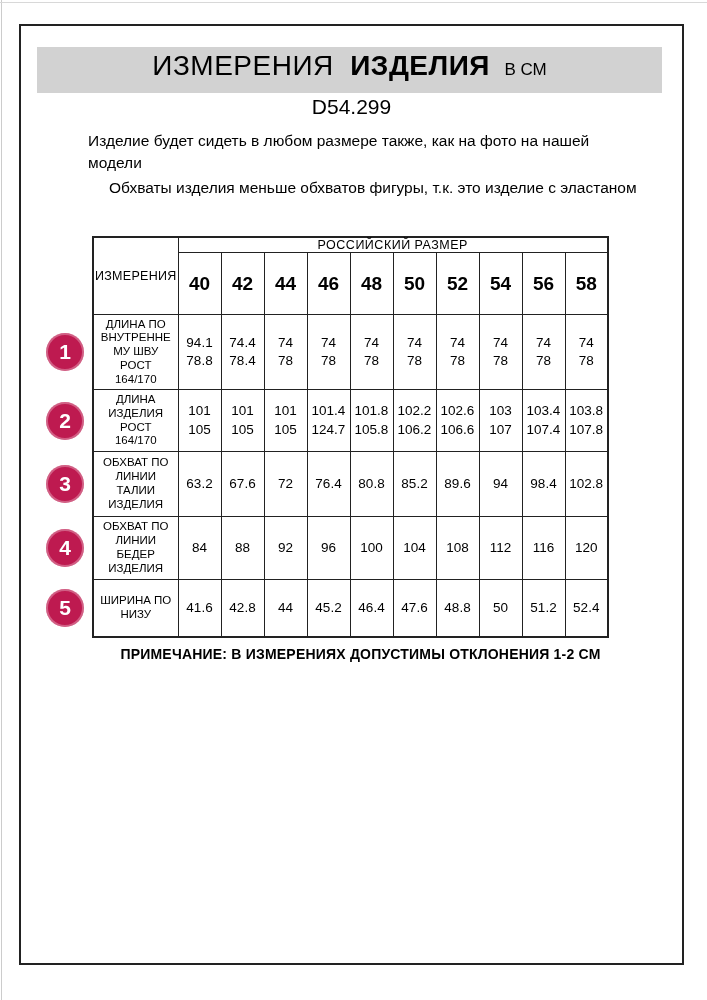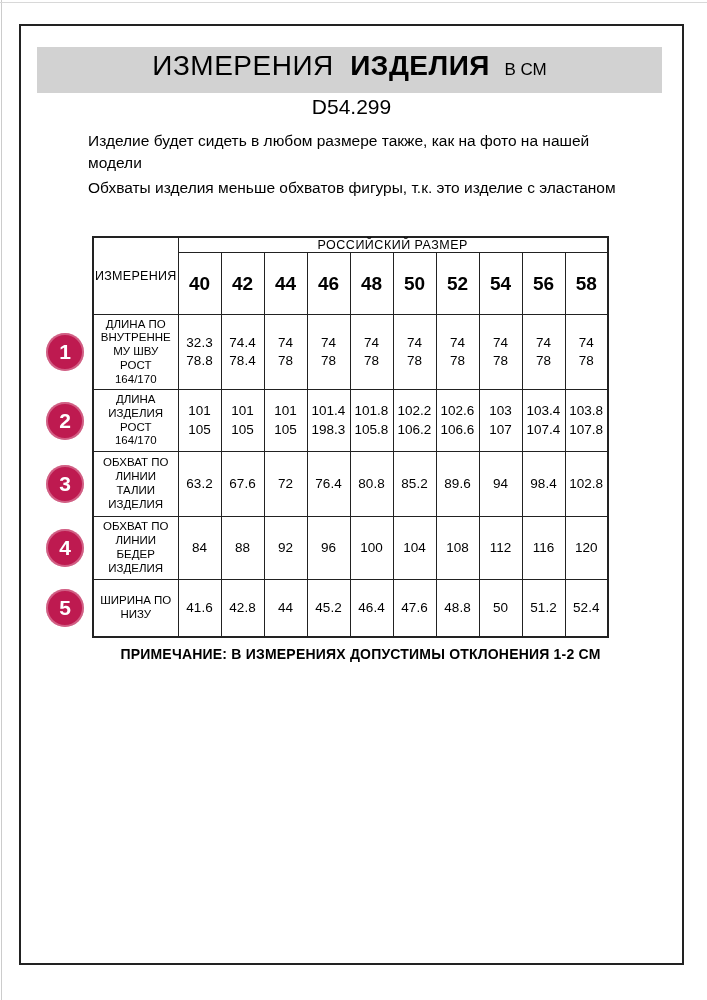--- a/index.html
+++ b/index.html
@@ -18,21 +18,21 @@
   #title-band{
     position:absolute;left:37px;top:47px;width:625px;height:46px;background:var(--band);
     text-align:center;line-height:38px;white-space:nowrap;
   }
   .title-main{font-size:28px;letter-spacing:0.5px;}
   .title-bold{font-size:28px;font-weight:bold;letter-spacing:0.5px;margin-left:12px;}
   .title-unit{font-size:17px;margin-left:10px;}
   #model-code{position:absolute;left:19px;top:95px;width:665px;text-align:center;font-size:21px;}
   .intro{position:absolute;left:88px;width:530px;text-align:left;font-size:15.5px;line-height:1.45;margin:0;}
   #intro-1{top:130px;}
-  #intro-2{top:177px;}
+  #intro-2{top:177px;margin-left:21px;}
   #size-table{
     position:absolute;left:92px;top:236px;border-collapse:collapse;table-layout:fixed;
     border:2px solid var(--line);
   }
   #size-table th,#size-table td{
     border:1.5px solid var(--line);padding:0;text-align:center;vertical-align:middle;
     font-family:"Liberation Sans","DejaVu Sans",sans-serif;
   }
   #size-table th.group{font-size:12.5px;font-weight:normal;letter-spacing:0.5px;}
   #size-table th.size{font-size:19px;font-weight:bold;}
@@ -97,21 +97,21 @@
           <th class="size">56</th>
           <th class="size">58</th>
         </tr>
       </thead>
       <tbody>
         <tr style="height: 75px;">
           <th class="rowlabel">ДЛИНА ПО
 ВНУТРЕННЕ
 МУ ШВУ
 РОСТ 164/170</th>
-          <td class="val">32.3
+          <td class="val">94.1
 78.8</td>
           <td class="val">74.4
 78.4</td>
           <td class="val">74
 78</td>
           <td class="val">74
 78</td>
           <td class="val">74
 78</td>
           <td class="val">74
@@ -129,21 +129,21 @@
           <th class="rowlabel">ДЛИНА
 ИЗДЕЛИЯ
 РОСТ 164/170</th>
           <td class="val">101
 105</td>
           <td class="val">101
 105</td>
           <td class="val">101
 105</td>
           <td class="val">101.4
-198.3</td>
+124.7</td>
           <td class="val">101.8
 105.8</td>
           <td class="val">102.2
 106.2</td>
           <td class="val">102.6
 106.6</td>
           <td class="val">103
 107</td>
           <td class="val">103.4
 107.4</td>

